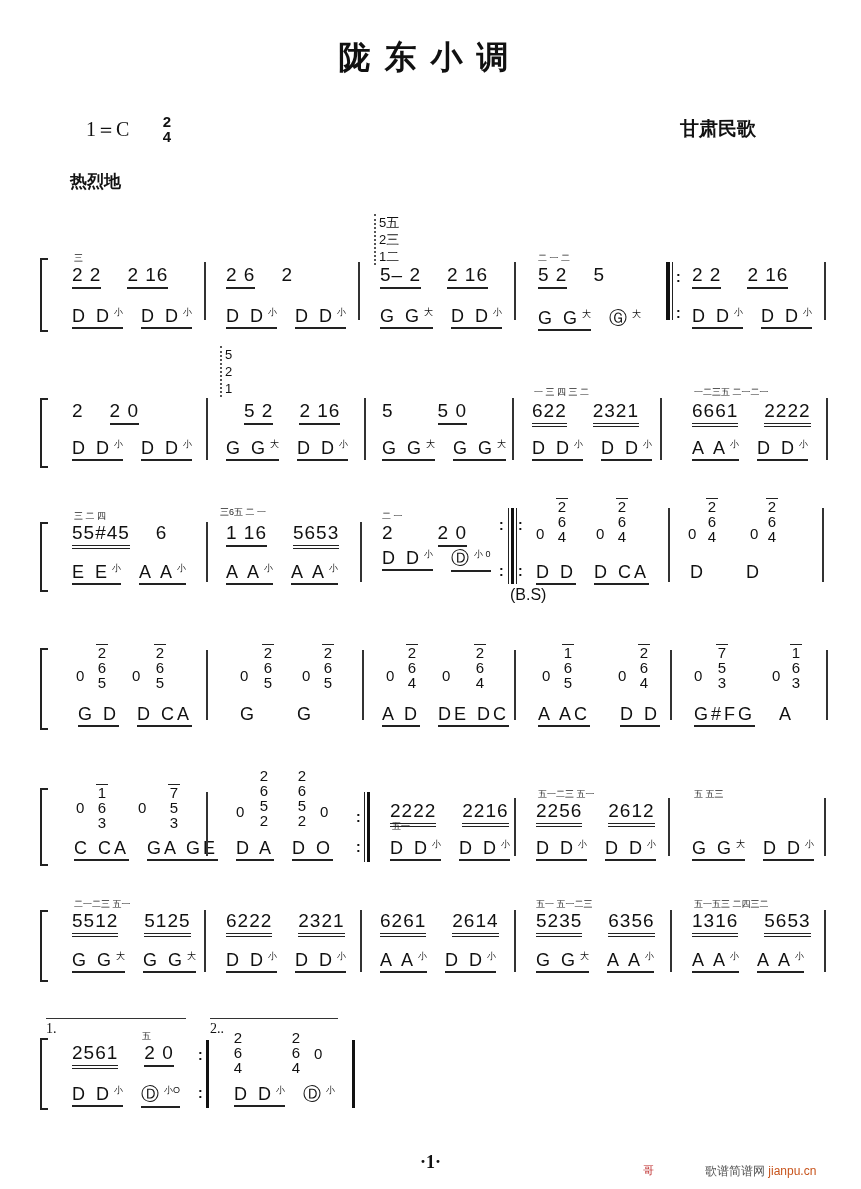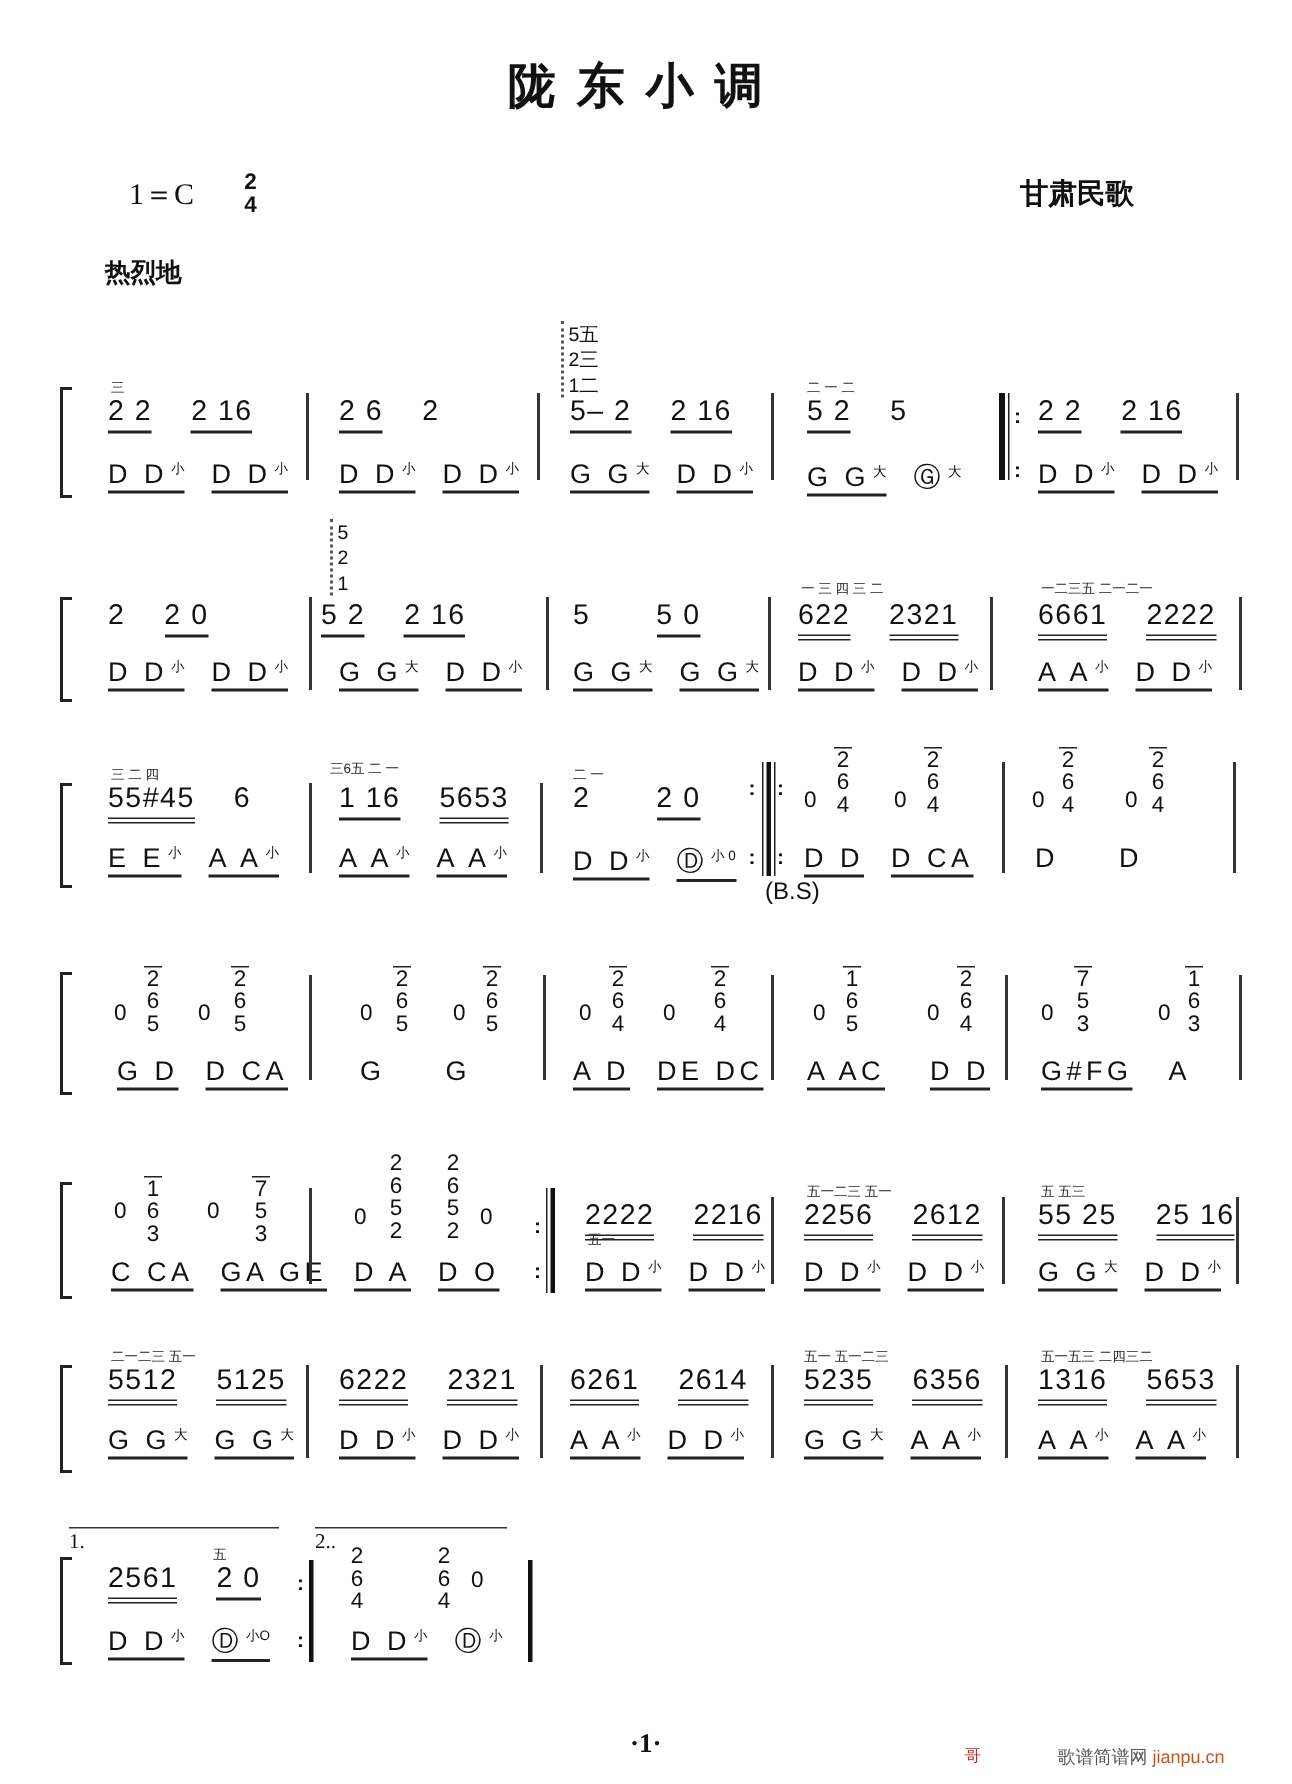--- a/index.html
+++ b/index.html
@@ -115,21 +115,21 @@
 <div class="system" style="top:398px;height:70px;">
   <div class="brace" style="top:0;height:66px;"></div>
   <div class="notes" style="left:32px;top:2px;"><span class="grp plain">2</span><span class="grp">2 0</span></div>
   <div class="chords" style="left:32px;top:40px;"><span class="cg"><span>D D</span><sup>小</sup></span><span class="cg"><span>D D</span><sup>小</sup></span></div>
   <div class="barline" style="left:166px;top:0;height:62px;"></div>
   <div class="chordcol" style="left:180px;top:-52px;">
     <div>5</div>
     <div>2</div>
     <div>1</div>
   </div>
-  <div class="notes" style="left:174px;top:2px;"><span class="grp">5 2</span><span class="grp">2 16</span></div>
+  <div class="notes" style="left:204px;top:2px;"><span class="grp">5 2</span><span class="grp">2 16</span></div>
   <div class="chords" style="left:186px;top:40px;"><span class="cg"><span>G G</span><sup>大</sup></span><span class="cg"><span>D D</span><sup>小</sup></span></div>
   <div class="barline" style="left:324px;top:0;height:62px;"></div>
   <div class="notes" style="left:342px;top:2px;"><span class="grp plain" style="margin-right:44px">5</span><span class="grp">5 0</span></div>
   <div class="chords" style="left:342px;top:40px;"><span class="cg"><span>G G</span><sup>大</sup></span><span class="cg"><span>G G</span><sup>大</sup></span></div>
   <div class="barline" style="left:472px;top:0;height:62px;"></div>
   <div class="fing" style="left:494px;top:-12px;">一 三    四 三 二</div>
   <div class="notes" style="left:492px;top:2px;"><span class="grp dbl-ul">622</span><span class="grp dbl-ul">2321</span></div>
   <div class="chords" style="left:492px;top:40px;"><span class="cg"><span>D D</span><sup>小</sup></span><span class="cg"><span>D D</span><sup>小</sup></span></div>
   <div class="barline" style="left:620px;top:0;height:62px;"></div>
   <div class="fing" style="left:654px;top:-12px;">一二三五  二一二一</div>
@@ -143,21 +143,21 @@
   <div class="fing" style="left:34px;top:-12px;">三  二    四</div>
   <div class="notes" style="left:32px;top:0;"><span class="grp dbl-ul">55#45</span><span class="grp plain">6</span></div>
   <div class="chords" style="left:32px;top:40px;"><span class="cg"><span>E E</span><sup>小</sup></span><span class="cg"><span>A A</span><sup>小</sup></span></div>
   <div class="barline" style="left:166px;top:0;height:60px;"></div>
   <div class="fing" style="left:180px;top:-16px;">三6五    二  一</div>
   <div class="notes" style="left:186px;top:0;"><span class="grp">1 16</span><span class="grp dbl-ul">5653</span></div>
   <div class="chords" style="left:186px;top:40px;"><span class="cg"><span>A A</span><sup>小</sup></span><span class="cg"><span>A A</span><sup>小</sup></span></div>
   <div class="barline" style="left:320px;top:0;height:60px;"></div>
   <div class="fing" style="left:342px;top:-12px;">二      一</div>
   <div class="notes" style="left:342px;top:0;"><span class="grp plain" style="margin-right:44px">2</span><span class="grp">2 0</span></div>
-  <div class="chords" style="left:342px;top:40px;"><span class="cg"><span>D D</span><sup>小</sup></span><span class="cg"><span>Ⓓ</span><sup>小 0</sup></span></div>
+  <div class="chords" style="left:342px;top:24px;"><span class="cg"><span>D D</span><sup>小</sup></span><span class="cg"><span>Ⓓ</span><sup>小 0</sup></span></div>
 
   <div class="dbl" style="left:468px;top:-14px;height:76px;width:14px;">
     <div class="thin" style="left:0;"></div>
       <div class="thick" style="left:3px;width:3px;"></div>
       <div class="thin" style="left:8px;"></div>
   </div>
   <div class="dot2" style="left:459px;top:-2px;">:</div>
     <div class="dot2" style="left:478px;top:-2px;">:</div>
   <div class="dot2" style="left:459px;top:44px;">:</div>
     <div class="dot2" style="left:478px;top:44px;">:</div>
@@ -344,21 +344,20 @@
   </div>
   <div class="fing" style="left:352px;top:8px;margin-top:32px;">五一</div>
   <div class="notes" style="left:350px;top:20px;"><span class="grp dbl-ul">2222</span><span class="grp dbl-ul">2216</span></div>
   <div class="chords" style="left:350px;top:58px;"><span class="cg"><span>D D</span><sup>小</sup></span><span class="cg"><span>D D</span><sup>小</sup></span></div>
   <div class="barline" style="left:474px;top:18px;height:58px;"></div>
   <div class="fing" style="left:498px;top:8px;">五一二三  五一</div>
   <div class="notes" style="left:496px;top:20px;"><span class="grp dbl-ul">2256</span><span class="grp dbl-ul">2612</span></div>
   <div class="chords" style="left:496px;top:58px;"><span class="cg"><span>D D</span><sup>小</sup></span><span class="cg"><span>D D</span><sup>小</sup></span></div>
   <div class="barline" style="left:628px;top:18px;height:58px;"></div>
   <div class="fing" style="left:654px;top:8px;">五          五三</div>
-  <div class="notes" style="left:652px;top:20px;"><span class="grp dbl-ul">55 25</span><span class="grp dbl-ul">25 16</span></div>
   <div class="chords" style="left:652px;top:58px;"><span class="cg"><span>G G</span><sup>大</sup></span><span class="cg"><span>D D</span><sup>小</sup></span></div>
   <div class="barline" style="left:784px;top:18px;height:58px;"></div>
 </div>
 
 <div class="system" style="top:910px;height:72px;">
   <div class="brace" style="top:0;height:68px;"></div>
   <div class="fing" style="left:34px;top:-12px;">二一二三  五一</div>
   <div class="notes" style="left:32px;top:0;"><span class="grp dbl-ul">5512</span><span class="grp dbl-ul">5125</span></div>
   <div class="chords" style="left:32px;top:40px;"><span class="cg"><span>G G</span><sup>大</sup></span><span class="cg"><span>G G</span><sup>大</sup></span></div>
   <div class="barline" style="left:164px;top:0;height:62px;"></div>

